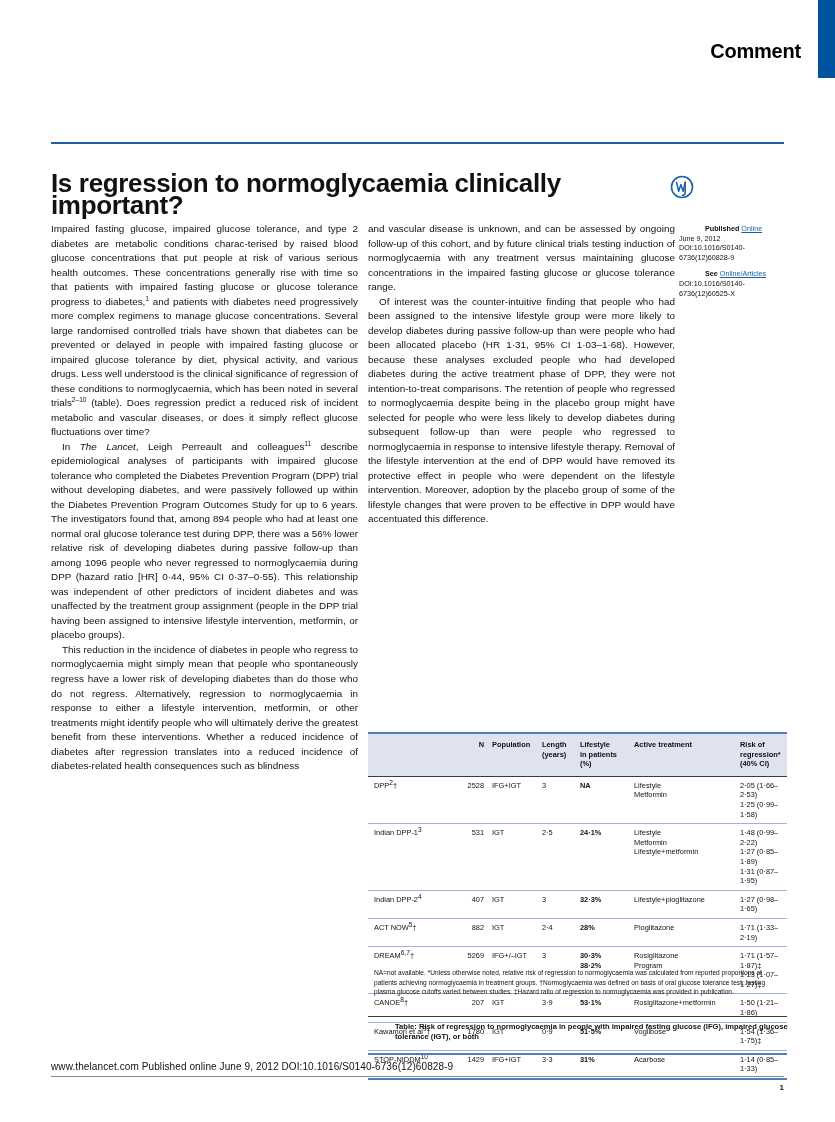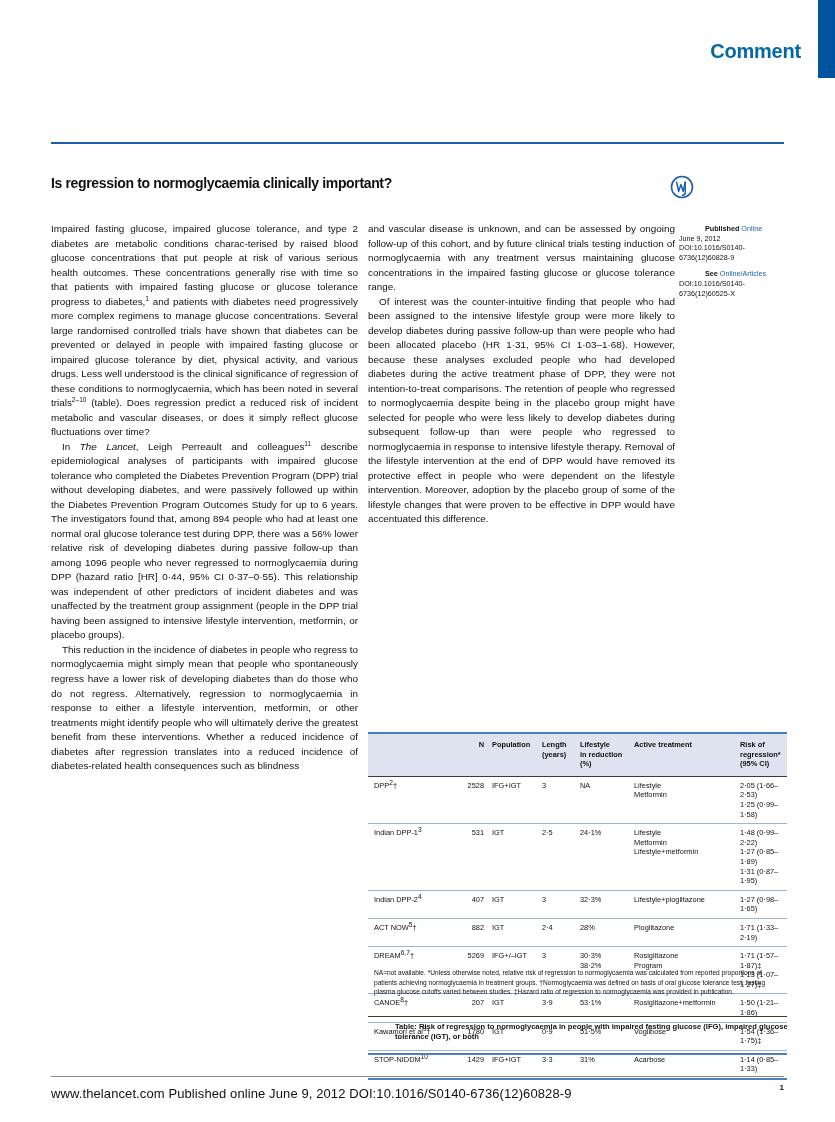--- a/index.html
+++ b/index.html
@@ -11,30 +11,30 @@
     overflow:hidden;
   }
   .page{position:absolute;left:0;top:0;width:835px;height:1122px;}
 
   
   .hdr-bar{
     position:absolute;right:0;top:0;width:17px;height:78px;background:#00549f;
   }
   .hdr-title{
     position:absolute;right:34px;top:40px;
-    font-size:20px;font-weight:bold;letter-spacing:-.2px;color:#0369a1;
+    font-size:20px;font-weight:bold;letter-spacing:-.2px;color:#000000;
   }
   .rule-top{
     position:absolute;left:51px;top:142px;width:733px;height:2px;background:#1c5ea8;
   }
 
   
   .art-title{
     position:absolute;left:51px;top:172px;width:600px;
-    font-size:14px;font-weight:bold;color:#111;letter-spacing:-.35px;
+    font-size:26px;font-weight:bold;color:#111;letter-spacing:-.35px;
     line-height:22px;
   }
   .crossmark{
     position:absolute;left:669px;top:174px;width:26px;height:26px;
   }
 
   
   .col{
     position:absolute;
     font-size:9.9px;
@@ -49,21 +49,21 @@
 
   sup{font-size:6.6px;vertical-align:super;line-height:0;}
   .it{font-style:italic;}
 
   
   .margin-note{
     position:absolute;left:679px;top:224px;width:108px;
     font-size:7.2px;line-height:9.6px;color:#111;
   }
   .margin-note .lbl{color:#111;font-weight:bold;padding-left:26px;}
-  .margin-note .blu{color:#1c5ea8;}
+  .margin-note .blu{color:#1c5ea8;text-decoration:underline;}
   .margin-note .grp{margin-bottom:7px;}
 
   
   .tbl-wrap{
     position:absolute;left:368px;top:732px;width:419px;
     border-top:2px solid #4c7fbd;
     border-bottom:2px solid #4c7fbd;
     background:#ffffff;
     box-sizing:border-box;
   }
@@ -83,21 +83,21 @@
     vertical-align:top;
     padding:4px 2px 4px 0;
     border-top:1px solid #9fb4d4;
   }
   table.tbl tbody tr:first-child td{border-top:1.4px solid #3b3b3b;}
   table.tbl tbody tr td:first-child{padding-left:6px;}
   .c-study{width:74px;}
   .c-n{width:34px;text-align:right;padding-right:8px !important;}
   .c-pop{width:48px;}
   .c-len{width:36px;}
-  .c-reg{width:52px;}
+  .c-reg{width:52px;font-weight:bold;}
   .c-act{width:104px;}
   .c-risk{width:auto;}
   .multiline span{display:block;}
 
   .tbl-foot{
     position:absolute;left:368px;top:962px;width:419px;
     font-size:6.6px;line-height:9.5px;color:#111;
     box-sizing:border-box;padding:6px 6px 6px 6px;
   }
   .tbl-cap-rule{
@@ -110,22 +110,22 @@
   }
   .tbl-bot-rule{
     position:absolute;left:368px;top:1053px;width:419px;height:2px;background:#4c7fbd;
   }
 
   
   .foot-rule{
     position:absolute;left:51px;top:1076px;width:733px;height:1px;background:#8a8a8a;
   }
   .foot-text{
-    position:absolute;left:51px;top:1086px;
-    font-size:13px;color:#111;letter-spacing:.1px;text-align:center;
+    position:absolute;left:51px;top:1061px;
+    font-size:10px;color:#111;letter-spacing:.1px;text-align:center;
   }
   .foot-page{
     position:absolute;right:51px;top:1083px;
     font-size:8px;font-weight:bold;color:#111;
   }
 </style>
 </head>
 <body>
 
 <div class="page">
@@ -175,28 +175,28 @@
         <tr>
           <td class="c-study"></td>
           <td class="c-n">N</td>
           <td class="c-pop">Population</td>
           <td class="c-len multiline">
             <span>Length</span>
             <span>(years)</span>
           </td>
           <td class="c-reg multiline">
             <span>Lifestyle</span>
-            <span>in reduction</span>
+            <span>in patients</span>
             <span>(%)</span>
           </td>
           <td class="c-act">Active treatment</td>
           <td class="c-risk multiline">
             <span>Risk of</span>
             <span>regression*</span>
-            <span>(95% CI)</span>
+            <span>(40% CI)</span>
           </td>
         </tr>
       </thead>
       <tbody id="tbl-body">
           <tr>
             <td class="c-study">DPP<sup>2</sup>†</td>
             <td class="c-n">2528</td>
             <td class="c-pop">IFG+IGT</td>
             <td class="c-len">3</td>
             <td class="c-reg multiline">

